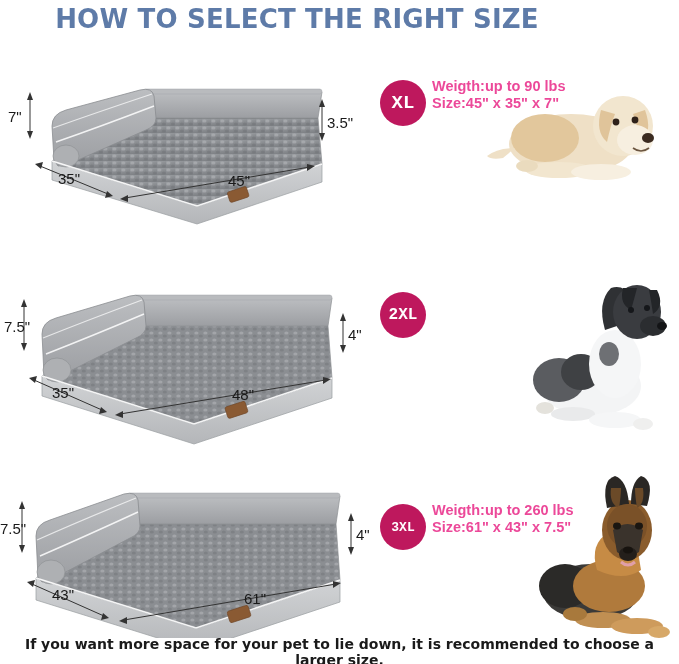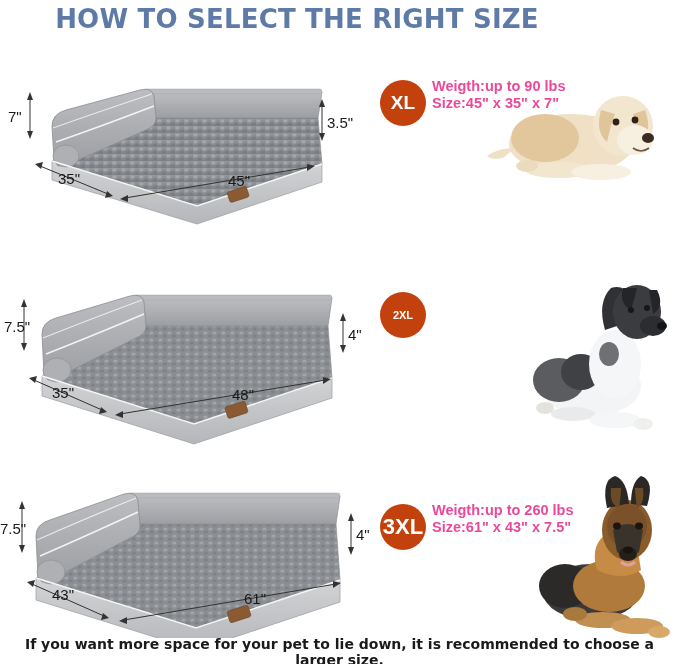--- a/index.html
+++ b/index.html
@@ -29,30 +29,30 @@
   .row-3 { top:474px; height:160px; }
 
   .bed-zone  { position:absolute; left:0;   top:0; width:372px; height:100%; }
   .info-zone { position:absolute; left:372px; top:0; width:307px; height:100%; }
 
   
   .badge {
     position:absolute;
     width:46px; height:46px;
     border-radius:50%;
-    background:#c2410c;
+    background:#be185d;
     color:#ffffff;
     font-weight:bold;
     display:flex; align-items:center; justify-content:center;
-    font-family:Liberation Sans, sans-serif;
+    font-family:Liberation Mono, monospace;
     z-index:6;
   }
   .badge.sz-xl  { font-size:19px; }
-  .badge.sz-2xl { font-size:11px; }
-  .badge.sz-3xl { font-size:22px; }
+  .badge.sz-2xl { font-size:16px; }
+  .badge.sz-3xl { font-size:13px; }
 
   .spec {
     position:absolute;
     color:#ec4899;
     font-size:14.5px;
     line-height:17px;
     font-weight:bold;
     font-family:"Liberation Sans", sans-serif;
     white-space:nowrap;
     z-index:6;

